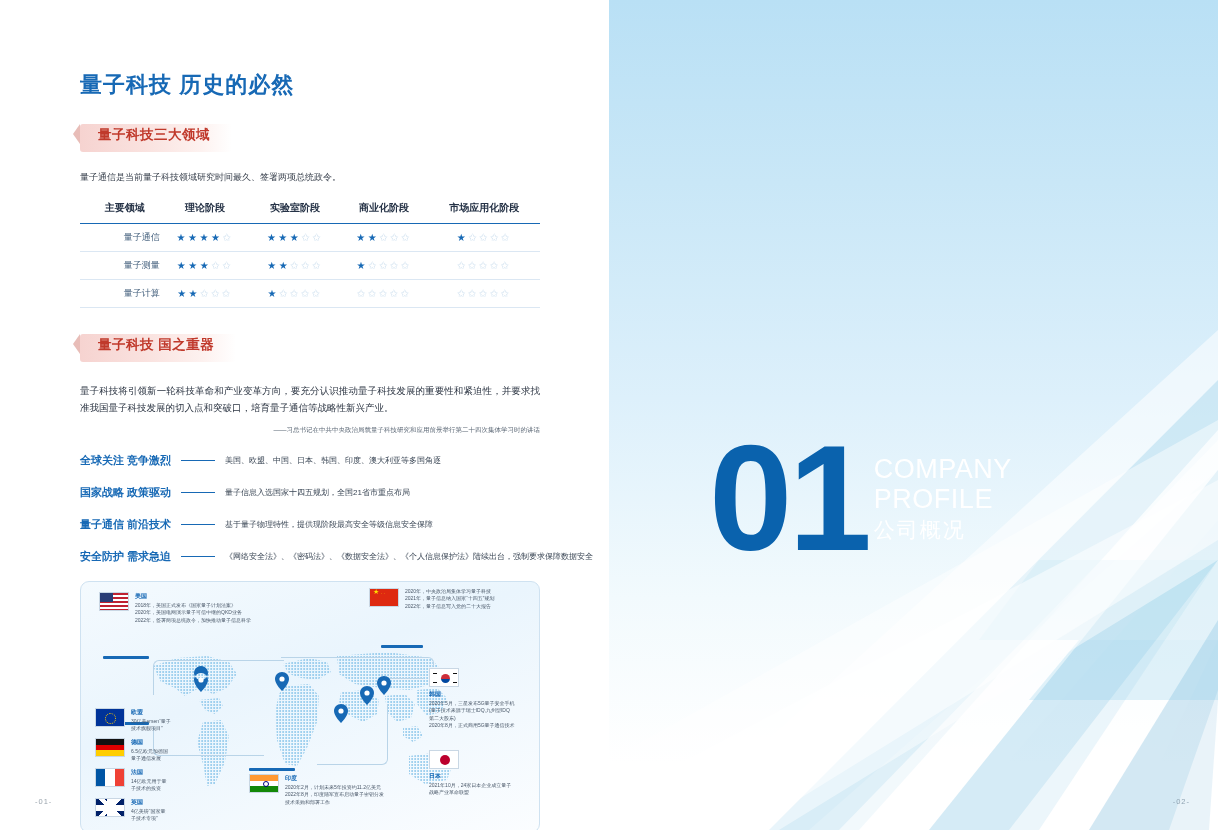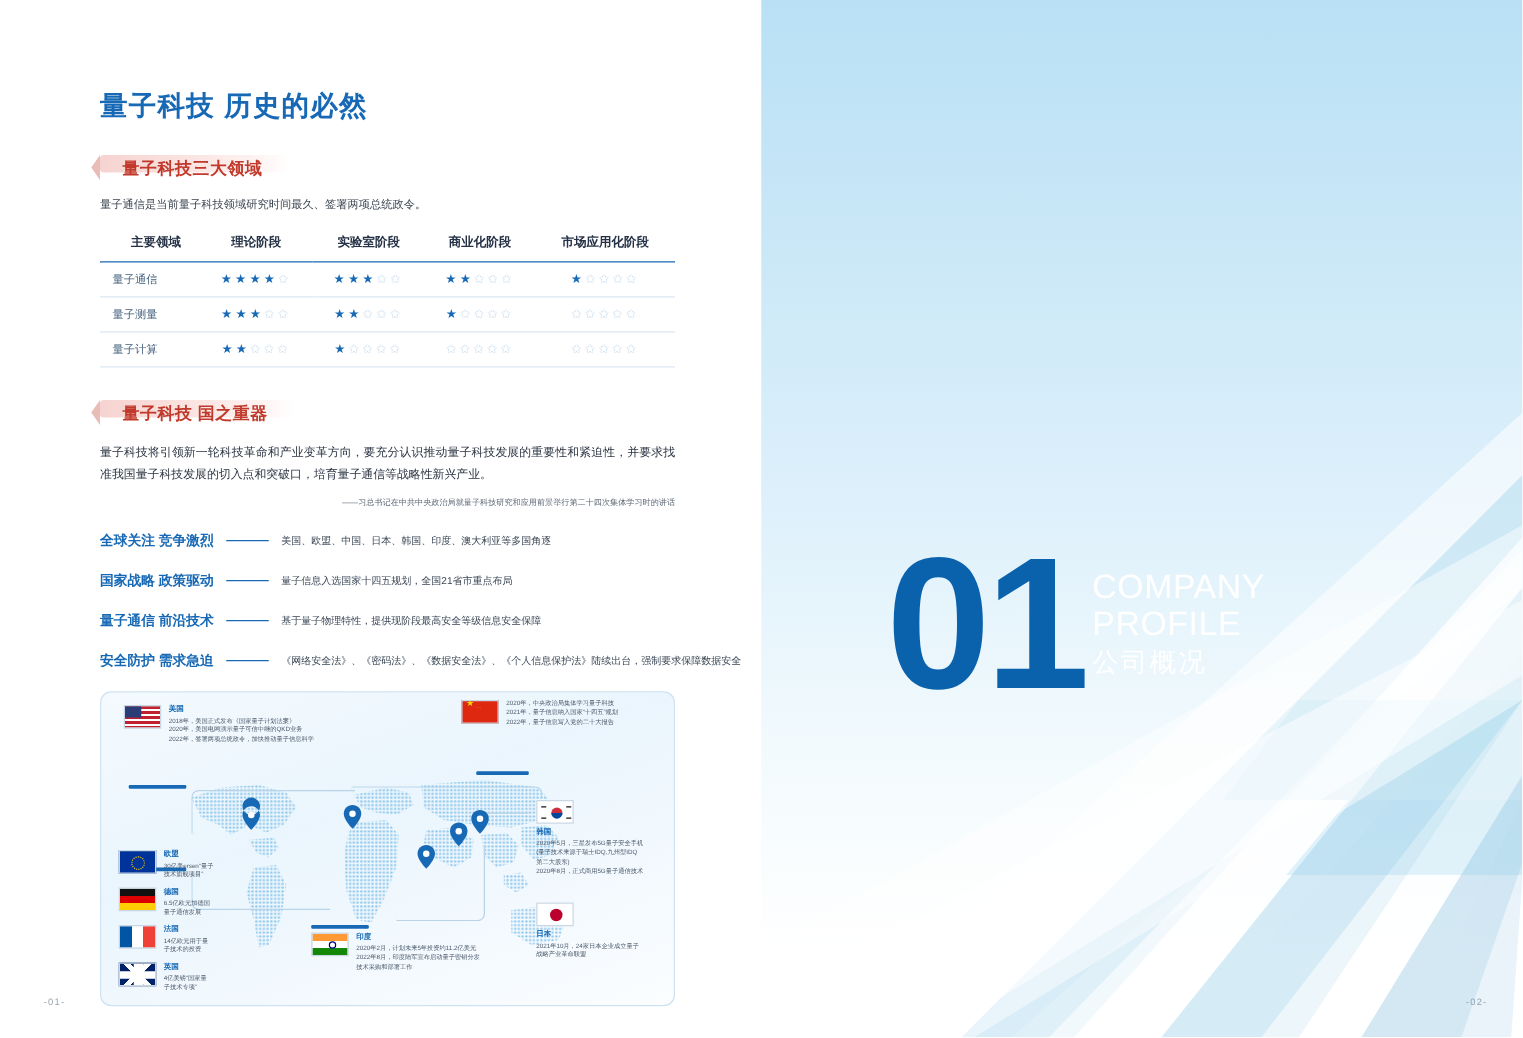--- a/index.html
+++ b/index.html
@@ -8,36 +8,36 @@
   .spread{position:relative;width:1218px;height:830px;display:flex;}
 
   
   .page-left{position:relative;width:609px;height:830px;background:#fff;flex:0 0 609px;}
   .lp-inner{position:absolute;left:80px;top:72px;width:460px;}
 
   .doc-title{font-size:22px;font-weight:bold;color:#1769b5;letter-spacing:1px;margin:0 0 26px 0;line-height:1.2;}
   .doc-title .t2{color:#1769b5;}
 
   
-  .sec-badge{position:relative;display:inline-block;height:14px;padding:0 22px 0 18px;
+  .sec-badge{position:relative;display:inline-block;height:28px;padding:0 22px 0 18px;
     background:linear-gradient(90deg,#f6d3d0 0%,#fae3e0 45%,#fdf2f0 80%,#fff 100%);
     border-radius:3px;margin-bottom:12px;}
   .sec-badge::before{content:"";position:absolute;left:-7px;top:0;width:0;height:0;
     border-top:10.5px solid transparent;border-bottom:10.5px solid transparent;border-right:7px solid #e8bdb8;}
   .sec-badge-text{font-size:13.5px;font-weight:bold;color:#c0392b;line-height:21px;white-space:nowrap;letter-spacing:.5px;}
 
   .lede{font-size:9px;color:#3c4450;margin:6px 0 9px 0;line-height:1.6;}
 
   
   table.domains{width:460px;border-collapse:collapse;font-size:9px;}
   table.domains th{font-size:10px;font-weight:bold;color:#253246;padding:7px 0 8px 0;text-align:center;
     border-bottom:1.4px solid #1769b5;}
   table.domains th.first{text-align:center;padding-left:10px;}
   table.domains td{padding:7px 0;text-align:center;border-bottom:1px solid #dbe7f3;color:#5d7590;font-size:9px;}
-  table.domains td.first{text-align:left;padding-left:10px;color:#44607d;}
+  table.domains td.first{text-align:right;padding-left:10px;color:#44607d;}
   .stars{letter-spacing:2.5px;font-size:10px;white-space:nowrap;}
   .st-on{color:#1769b5;}
   .st-off{color:#cfe0ef;}
 
   .quote{font-size:9.5px;color:#2b3442;line-height:1.85;margin:8px 0 0 0;text-align:justify;}
   .quote-src{font-size:6.5px;color:#5c6876;text-align:right;margin-top:9px;}
 
   
   .features{margin-top:18px;}
   .frow{display:flex;align-items:center;margin-bottom:17px;}

